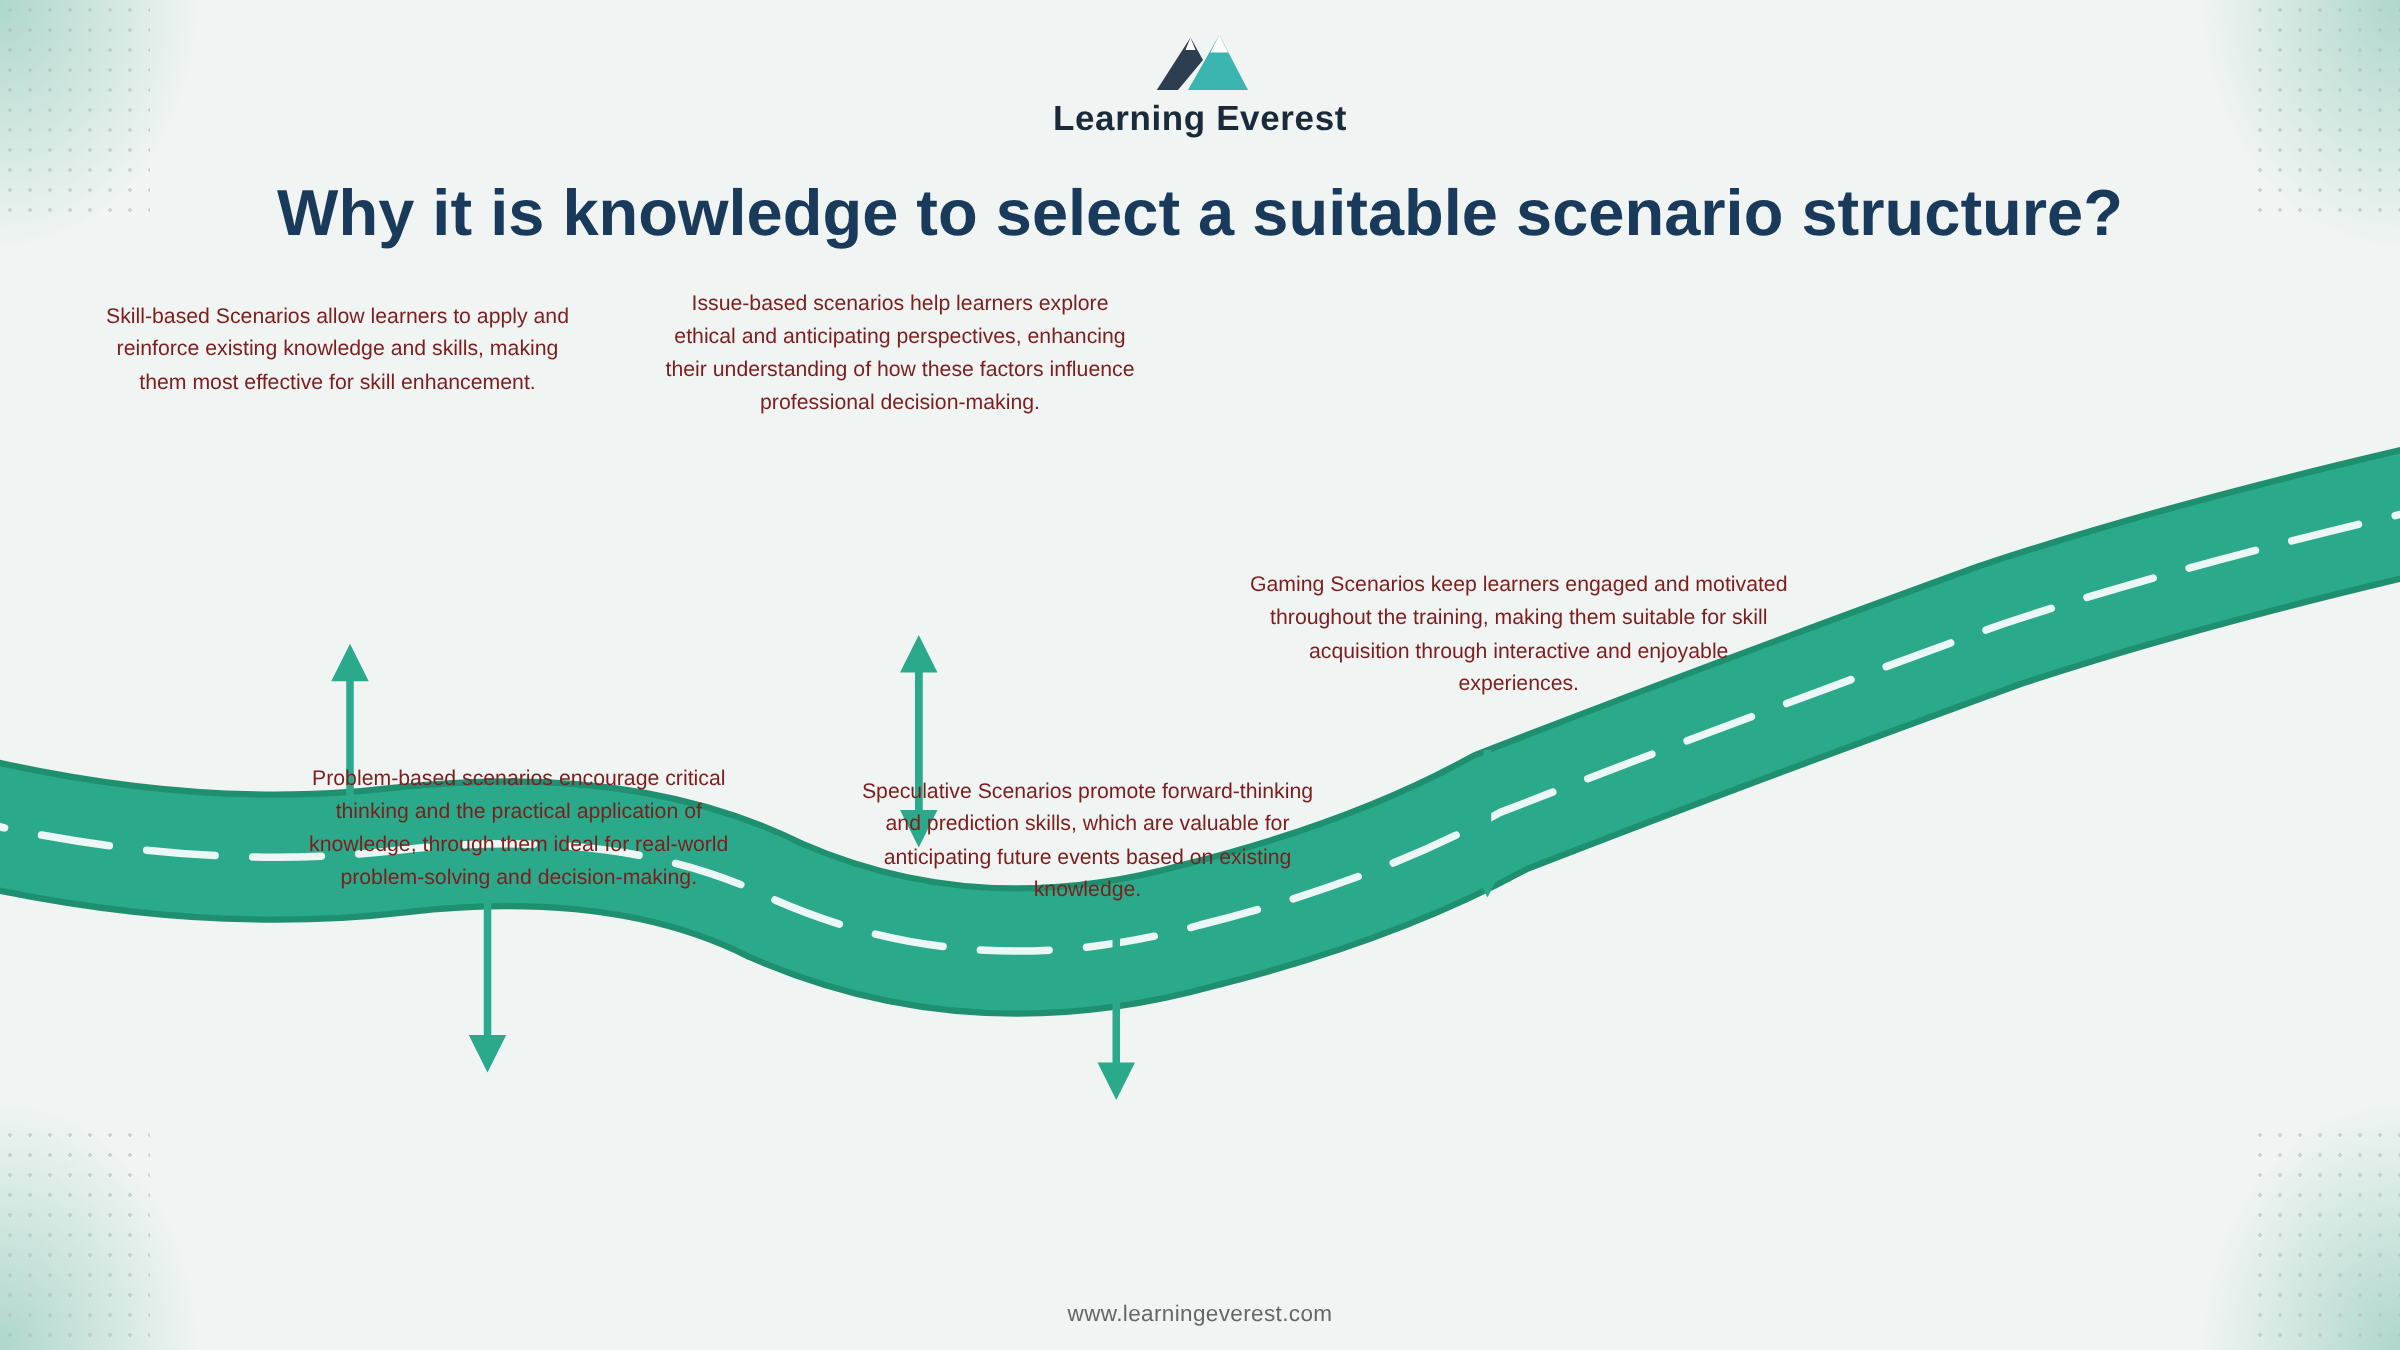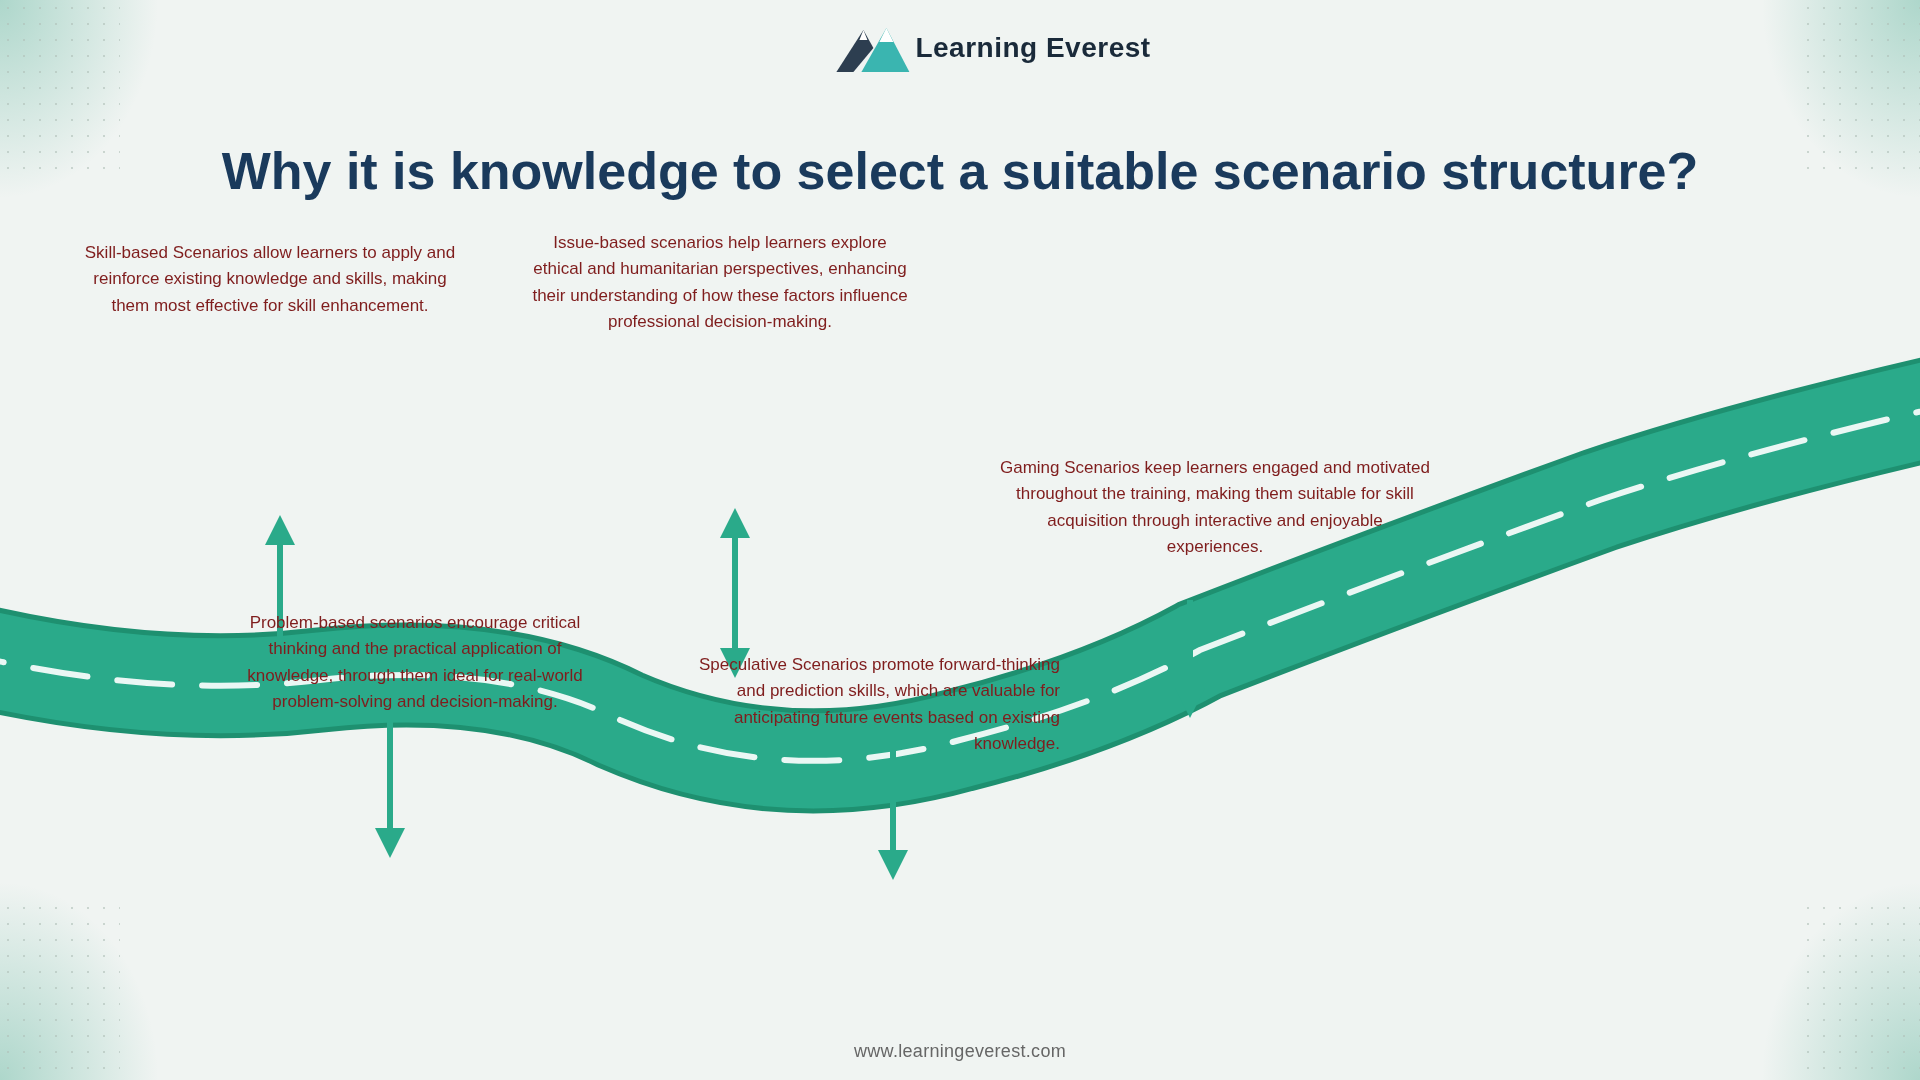--- a/index.html
+++ b/index.html
@@ -53,24 +53,23 @@
       background: radial-gradient(ellipse at bottom right, rgba(50,160,130,0.35) 0%, transparent 70%);
     }
 
     
     .logo-area {
       position: absolute;
       top: 20px;
       left: 50%;
       transform: translateX(-50%);
       display: flex;
-      flex-direction: row;
+      flex-direction: column;
       align-items: center;
       gap: 4px;
-      margin-left: 31px;
     }
 
     .logo-mountain {
       width: 80px;
       height: 55px;
     }
 
     .logo-text {
       font-size: 28px;
       font-weight: 700;
@@ -125,24 +124,23 @@
       max-width: 380px;
     }
 
     .text-block-problem {
       top: 610px;
       left: 230px;
       max-width: 370px;
     }
 
     .text-block-speculative {
-      top: 652px;
+      top: 620px;
       left: 680px;
       max-width: 380px;
-      text-align: right;
     }
 
     .text-block-gaming {
       top: 455px;
       left: 1000px;
       max-width: 430px;
     }
 
     
     .footer {
@@ -211,21 +209,21 @@
     <line x1="1190" y1="380" x2="1190" y2="470" stroke="#2aaa8a" stroke-width="6"></line>
     <polygon points="1190,498 1175,468 1205,468" fill="#2aaa8a"></polygon>
   </svg>
 </div>
 
 <div class="text-block text-block-skill">
   <span>Skill-based Scenarios allow learners to apply and reinforce existing knowledge and skills, making them most effective for skill enhancement.</span>
 </div>
 
 <div class="text-block text-block-issue">
-  <span>Issue-based scenarios help learners explore ethical and humanitarian perspectives, enhancing their understanding of how these factors influence professional decision-making.</span>
+  <span>Issue-based scenarios help learners explore ethical and anticipating perspectives, enhancing their understanding of how these factors influence professional decision-making.</span>
 </div>
 
 <div class="text-block text-block-problem">
   <span>Problem-based scenarios encourage critical thinking and the practical application of knowledge, through them ideal for real-world problem-solving and decision-making.</span>
 </div>
 
 <div class="text-block text-block-speculative">
   <span>Speculative Scenarios promote forward-thinking and prediction skills, which are valuable for anticipating future events based on existing knowledge.</span>
 </div>
 

